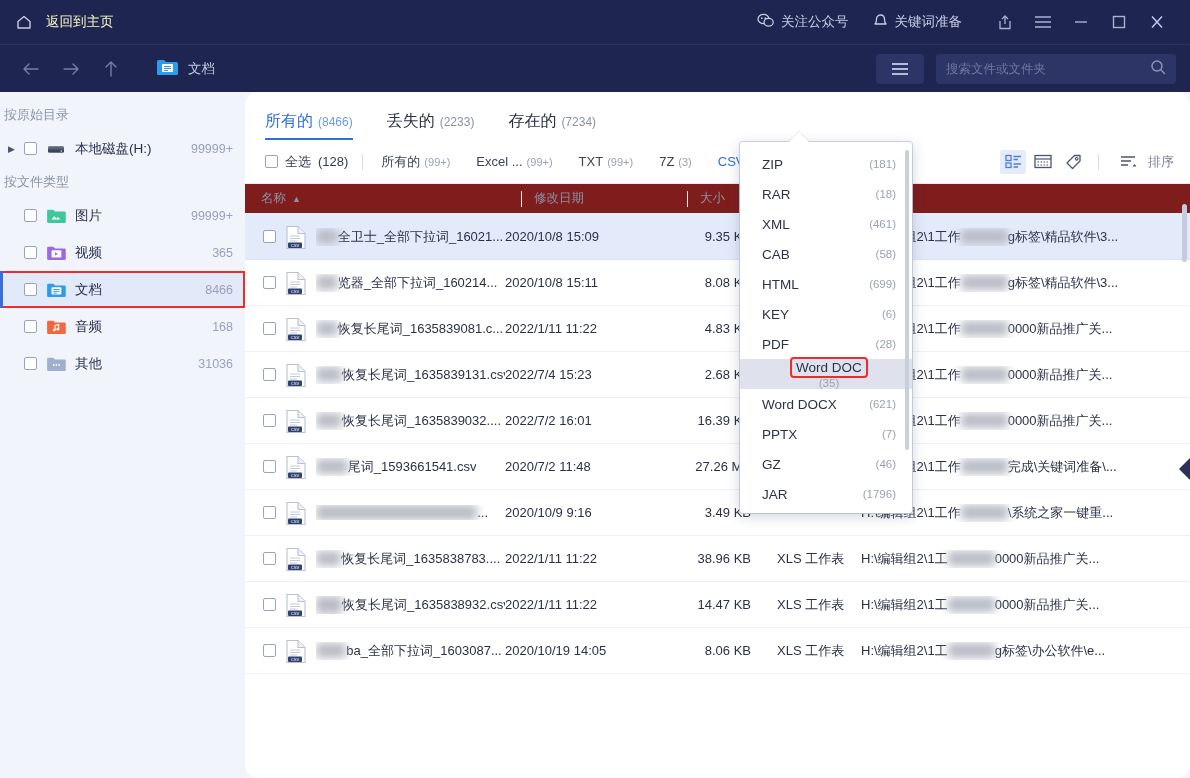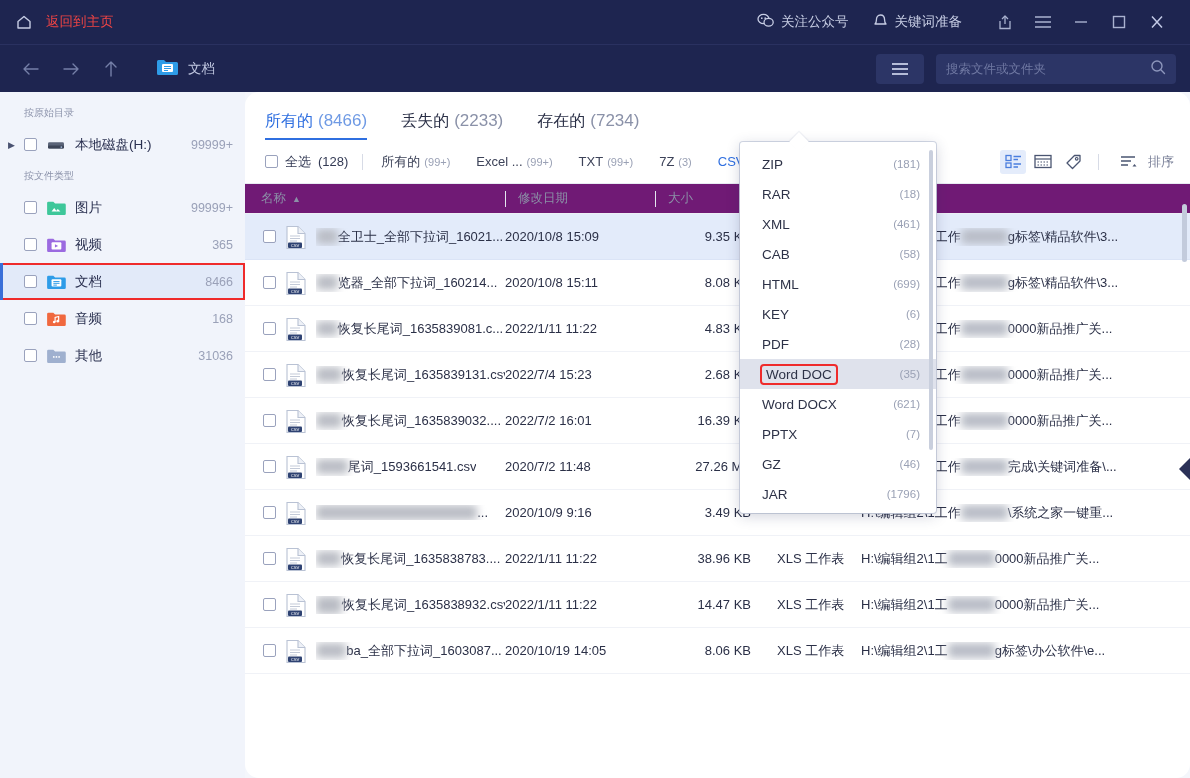--- a/index.html
+++ b/index.html
@@ -11,21 +11,21 @@
   }
   .app { position: relative; width: 1190px; height: 778px; }
 
   
   .titlebar {
     height: 44px; background: #1e2550; display: flex; align-items: center;
     padding: 0 14px; color: #cdd3e8;
   }
   .home-btn { display: flex; align-items: center; gap: 12px; cursor: pointer; }
   .home-ico { width: 20px; height: 20px; }
-  .home-label { font-size: 13.5px; color: #ef4444; }
+  .home-label { font-size: 13.5px; color: #fef9c3; }
   .tb-spacer { flex: 1; }
   .tb-item { display: flex; align-items: center; gap: 7px; margin-right: 24px; cursor: pointer; font-size: 13.5px; color: #c7cde4; }
   .tb-icons { display: flex; align-items: center; gap: 0px; }
   .tb-ibtn {
     width: 38px; height: 30px; display: flex; align-items: center; justify-content: center;
     cursor: pointer; color: #aab2d0;
   }
 
   
   .navbar {
@@ -57,21 +57,21 @@
   
   .body { display: flex; height: 686px; }
 
   
   .sidebar {
     width: 245px; background: #f1f4fb; position: relative; flex-shrink: 0;
     display: flex; flex-direction: column;
   }
   .side-scroll { flex: 1; overflow: hidden; padding-top: 8px; }
   .side-head {
-    font-size: 10px; color: #8c93ab; padding: 6px 0 6px 24px;
+    font-size: 13px; color: #8c93ab; padding: 6px 0 6px 4px;
   }
   .side-row {
     height: 37px; display: flex; align-items: center; padding: 0 12px 0 8px;
     cursor: pointer; position: relative; font-size: 13.5px; color: #2a3050;
   }
   .side-row.sel { background: #e2eaf9; }
   .side-row.sel::before {
     content: ""; position: absolute; left: 0; top: 0; bottom: 0; width: 3px; background: #3a6fd8;
   }
   .caret { width: 14px; font-size: 9px; color: #4a5271; display: flex; align-items: center; }
@@ -92,21 +92,21 @@
 
   .tabs { display: flex; align-items: flex-end; padding: 14px 0 0 20px; height: 48px; }
   .tab {
     display: flex; align-items: baseline; gap: 5px; margin-right: 34px; cursor: pointer;
     padding-bottom: 8px; position: relative; color: #2b3047; font-size: 16px;
   }
   .tab.active { color: #2f6fe0; }
   .tab.active::after {
     content: ""; position: absolute; left: 0; right: 0; bottom: 0; height: 2.5px; background: #2f6fe0;
   }
-  .tab-count { font-size: 17px; color: #8a91a8; }
+  .tab-count { font-size: 12px; color: #8a91a8; }
   .tab.active .tab-count { color: #6f9ae4; }
 
   .filters {
     height: 44px; display: flex; align-items: center; padding: 0 16px 0 20px;
     border-bottom: 1px solid #e8ebf2;
   }
   .f-all { display: flex; align-items: center; gap: 7px; font-size: 13px; color: #333a54; cursor: pointer; }
   .f-divider { width: 1px; height: 16px; background: #d7dbe6; margin: 0 14px; }
   .fchip {
     display: flex; align-items: baseline; gap: 4px; margin-right: 18px; cursor: pointer;
@@ -117,22 +117,22 @@
   .fchip.link .c { color: #7ba2e6; }
   .fchip.boxed { outline: 2px solid #ef2b2b; border-radius: 2px; }
   .f-spacer { flex: 1; }
   .vbtn { width: 26px; height: 24px; display:flex; align-items:center; justify-content:center; cursor:pointer; margin-left: 4px; }
   .vbtn.act { background: #e4ecfb; border-radius: 3px; }
   .vsep { width: 1px; height: 16px; background: #d7dbe6; margin: 0 12px; }
   .sortlab { font-size: 13px; color: #7b8199; margin-left: 7px; cursor: pointer; }
 
   
   .thead {
-    height: 30px; display: flex; align-items: center; background: #701a75;
-    border-bottom: 1px solid #eceff5; font-size: 12.5px; color: #8b91a7;
+    height: 30px; display: flex; align-items: center; background: #7f1d1d;
+    border-bottom: 1px solid #eceff5; font-size: 12.5px; color: #8b91a7; gap: 16px;
   }
   .tbody { flex: 1; overflow: hidden; position: relative; }
   .trow {
     height: 46px; display: flex; align-items: center; font-size: 13px; color: #2b3047;
     border-bottom: 1px solid #f0f2f7;
   }
   .trow.sel { background: #e3ebfa; border-bottom-color: #dbe4f6; }
   .c-name { width: 260px; display: flex; align-items: center; padding-left: 16px; flex-shrink: 0; }
   .c-date { width: 150px; flex-shrink: 0; }
   .c-size { width: 96px; text-align: right; flex-shrink: 0; }
@@ -141,34 +141,34 @@
   .th-name { width: 260px; padding-left: 16px; display:flex; align-items:center; gap:6px; flex-shrink: 0;}
   .th-date { width: 150px; padding-left: 12px; border-left: 1px solid #e4e8f0; flex-shrink: 0; height: 16px; display:flex; align-items:center;}
   .th-size { width: 96px; padding-left: 12px; border-left: 1px solid #e4e8f0; flex-shrink: 0; height: 16px; display:flex; align-items:center;}
   .fico { width: 22px; height: 24px; margin: 0 9px 0 9px; flex-shrink: 0; }
   .fname { overflow: hidden; white-space: nowrap; }
   .blur { filter: blur(4px); display: inline-block; background: #b9bcc4; color: transparent; border-radius: 2px; }
   .blurpath { filter: blur(4.5px); display: inline-block; background: #b8bcc6; color: transparent; border-radius: 2px; }
 
   
   .dropdown {
-    position: absolute; left: 495px; top: 50px; width: 196px;
+    position: absolute; left: 495px; top: 50px; width: 172px;
     background: #fff; border-radius: 3px;
     box-shadow: 0 3px 14px rgba(40,50,90,.22), 0 0 0 1px rgba(210,215,228,.9);
     padding: 7px 0 4px 0; z-index: 40;
   }
   .dd-caret {
     position: absolute; top: -7px; left: 52px; width: 14px; height: 14px; background: #fff;
     transform: rotate(45deg); box-shadow: -1px -1px 1px rgba(150,160,190,.18);
   }
   .dd-item {
     height: 30px; display: flex; align-items: center; justify-content: space-between;
     padding: 0 16px 0 22px; font-size: 13.5px; color: #2d3247; cursor: pointer; position: relative;
   }
-  .dd-item.hi { background: #dfe2ec; }
+  .dd-item.hi { background: #dfe2ec; flex-direction: column; }
   .dd-item .cnt { font-size: 11.5px; color: #9aa1b5; }
   .dd-item.boxed .lbl { outline: 2px solid #ef2b2b; padding: 1px 4px; border-radius: 2px; }
   .dd-sb {
     position: absolute; right: 3px; top: 8px; width: 4px; height: 300px;
     background: #c9cfdd; border-radius: 3px;
   }
 
   
   .collapse-arrow {
     position: absolute; right: 0px; top: 366px; width: 0; height: 0;

